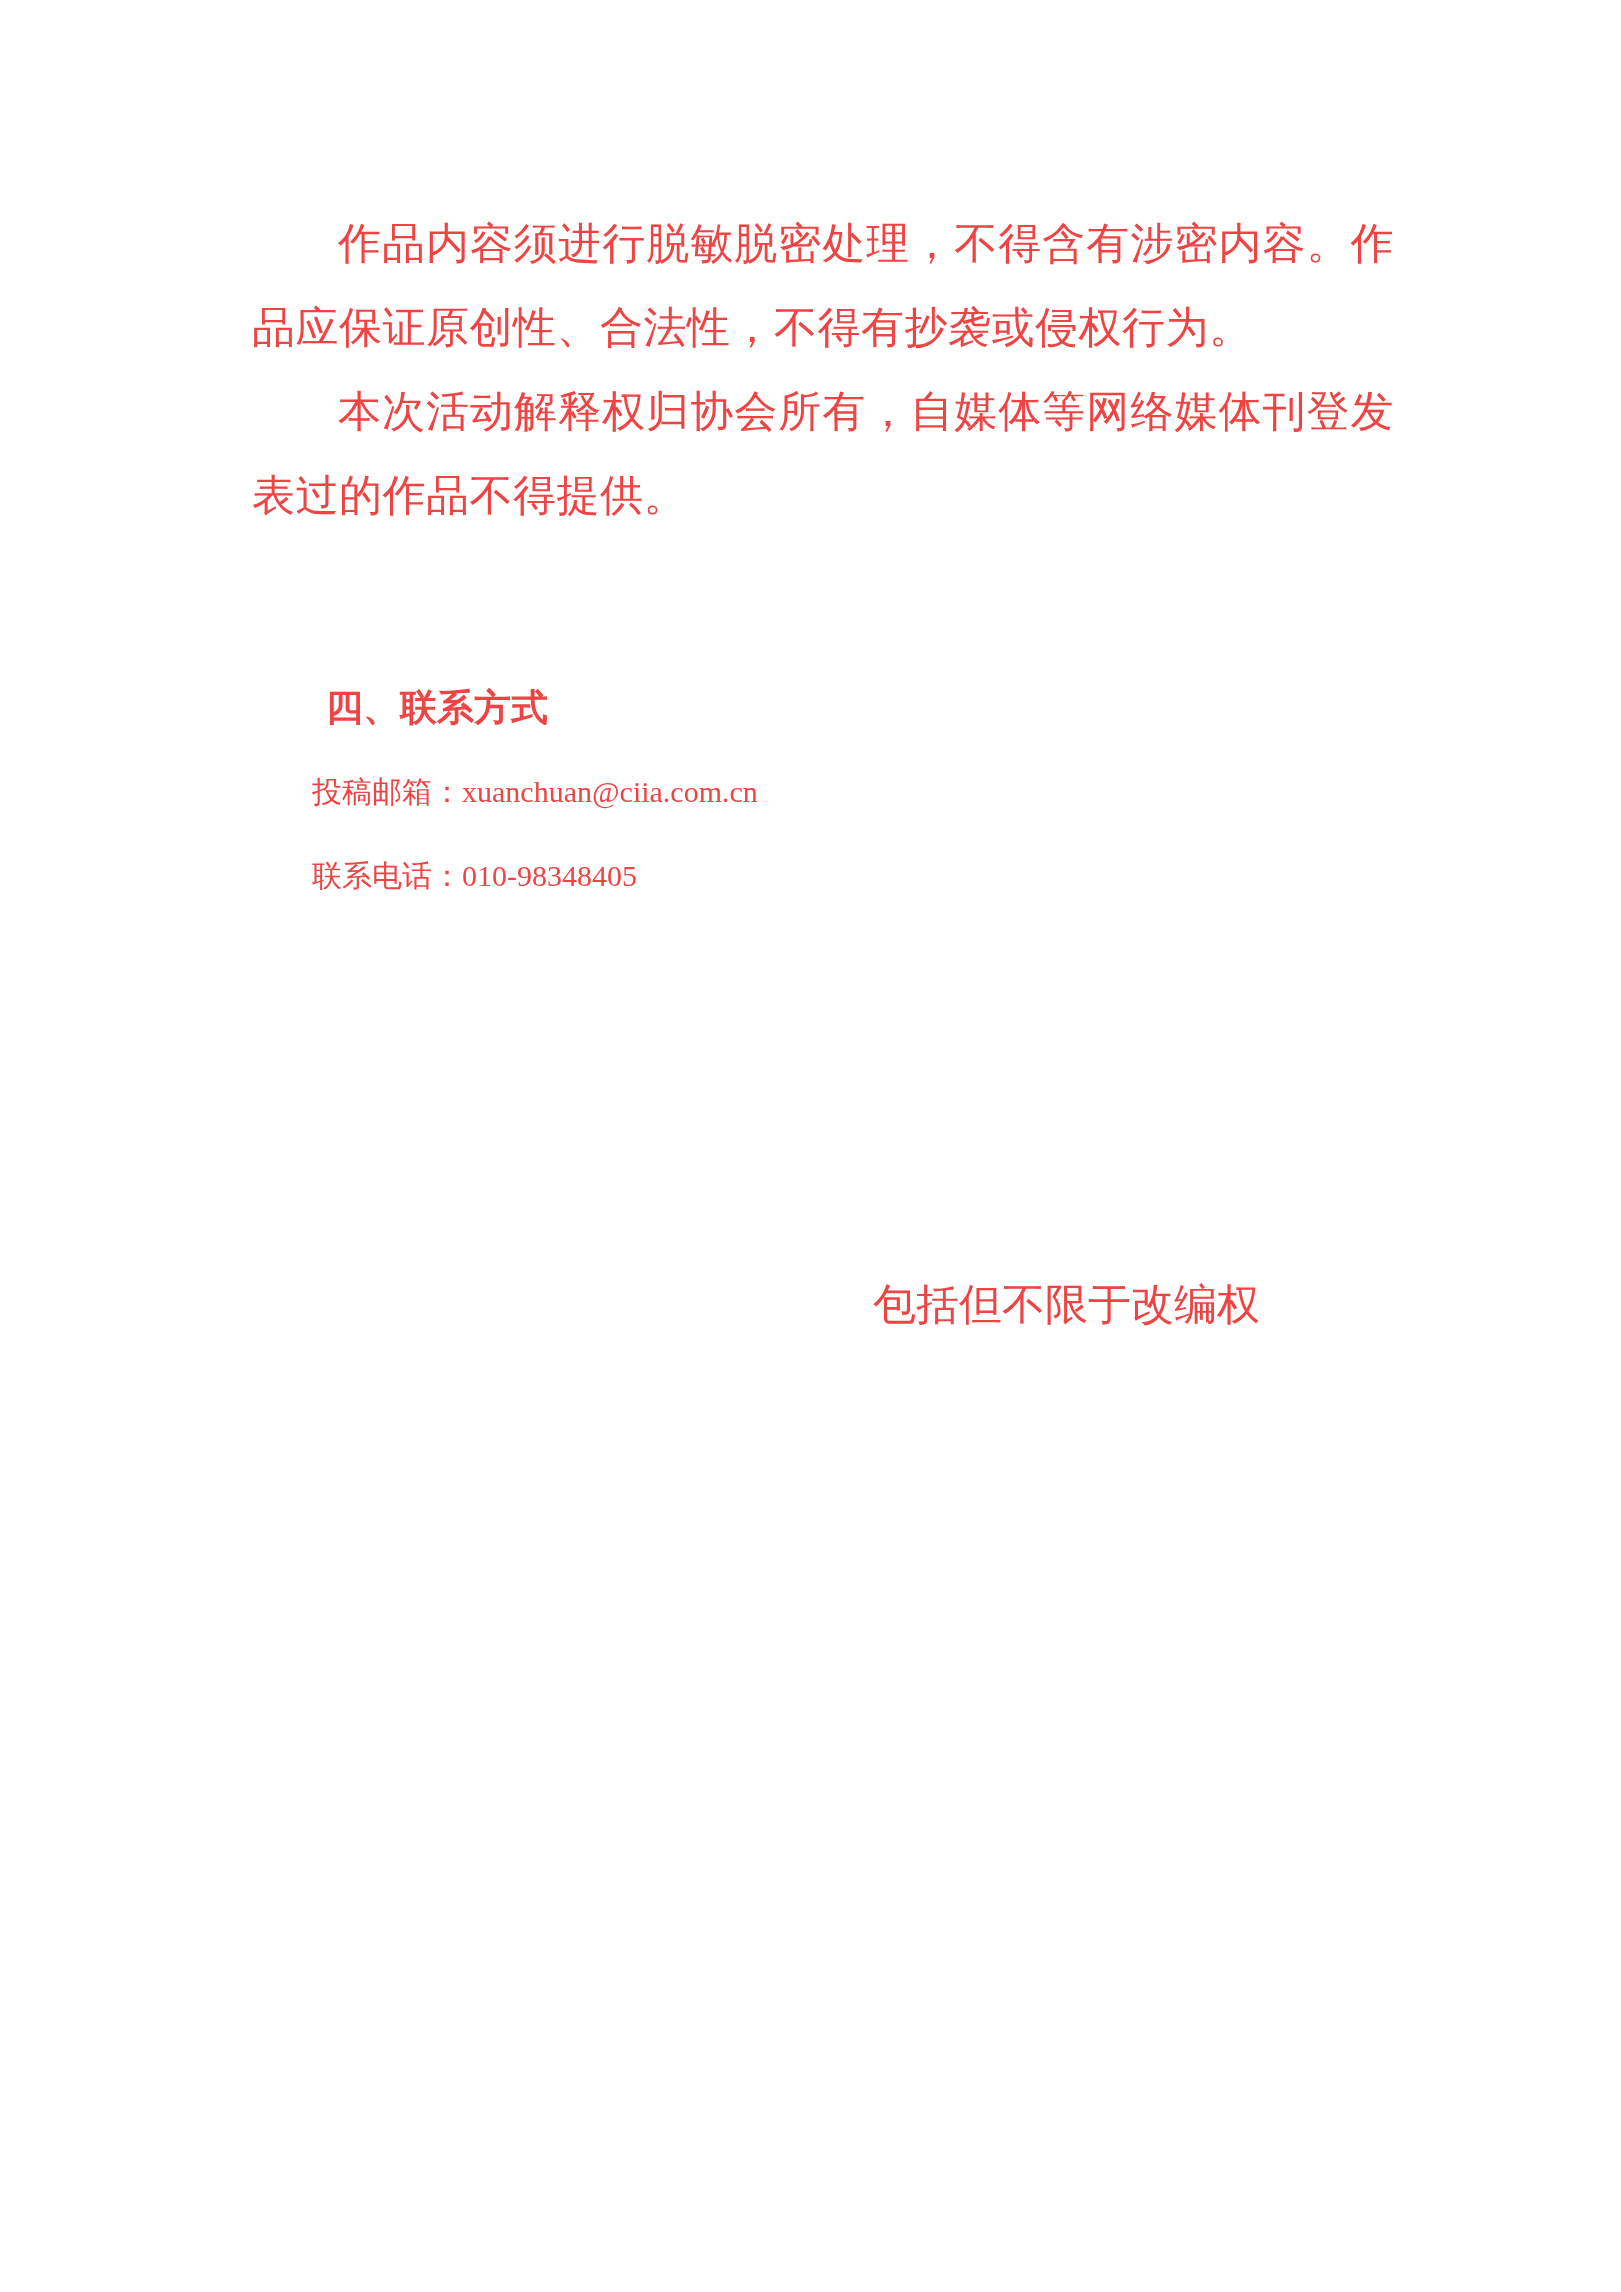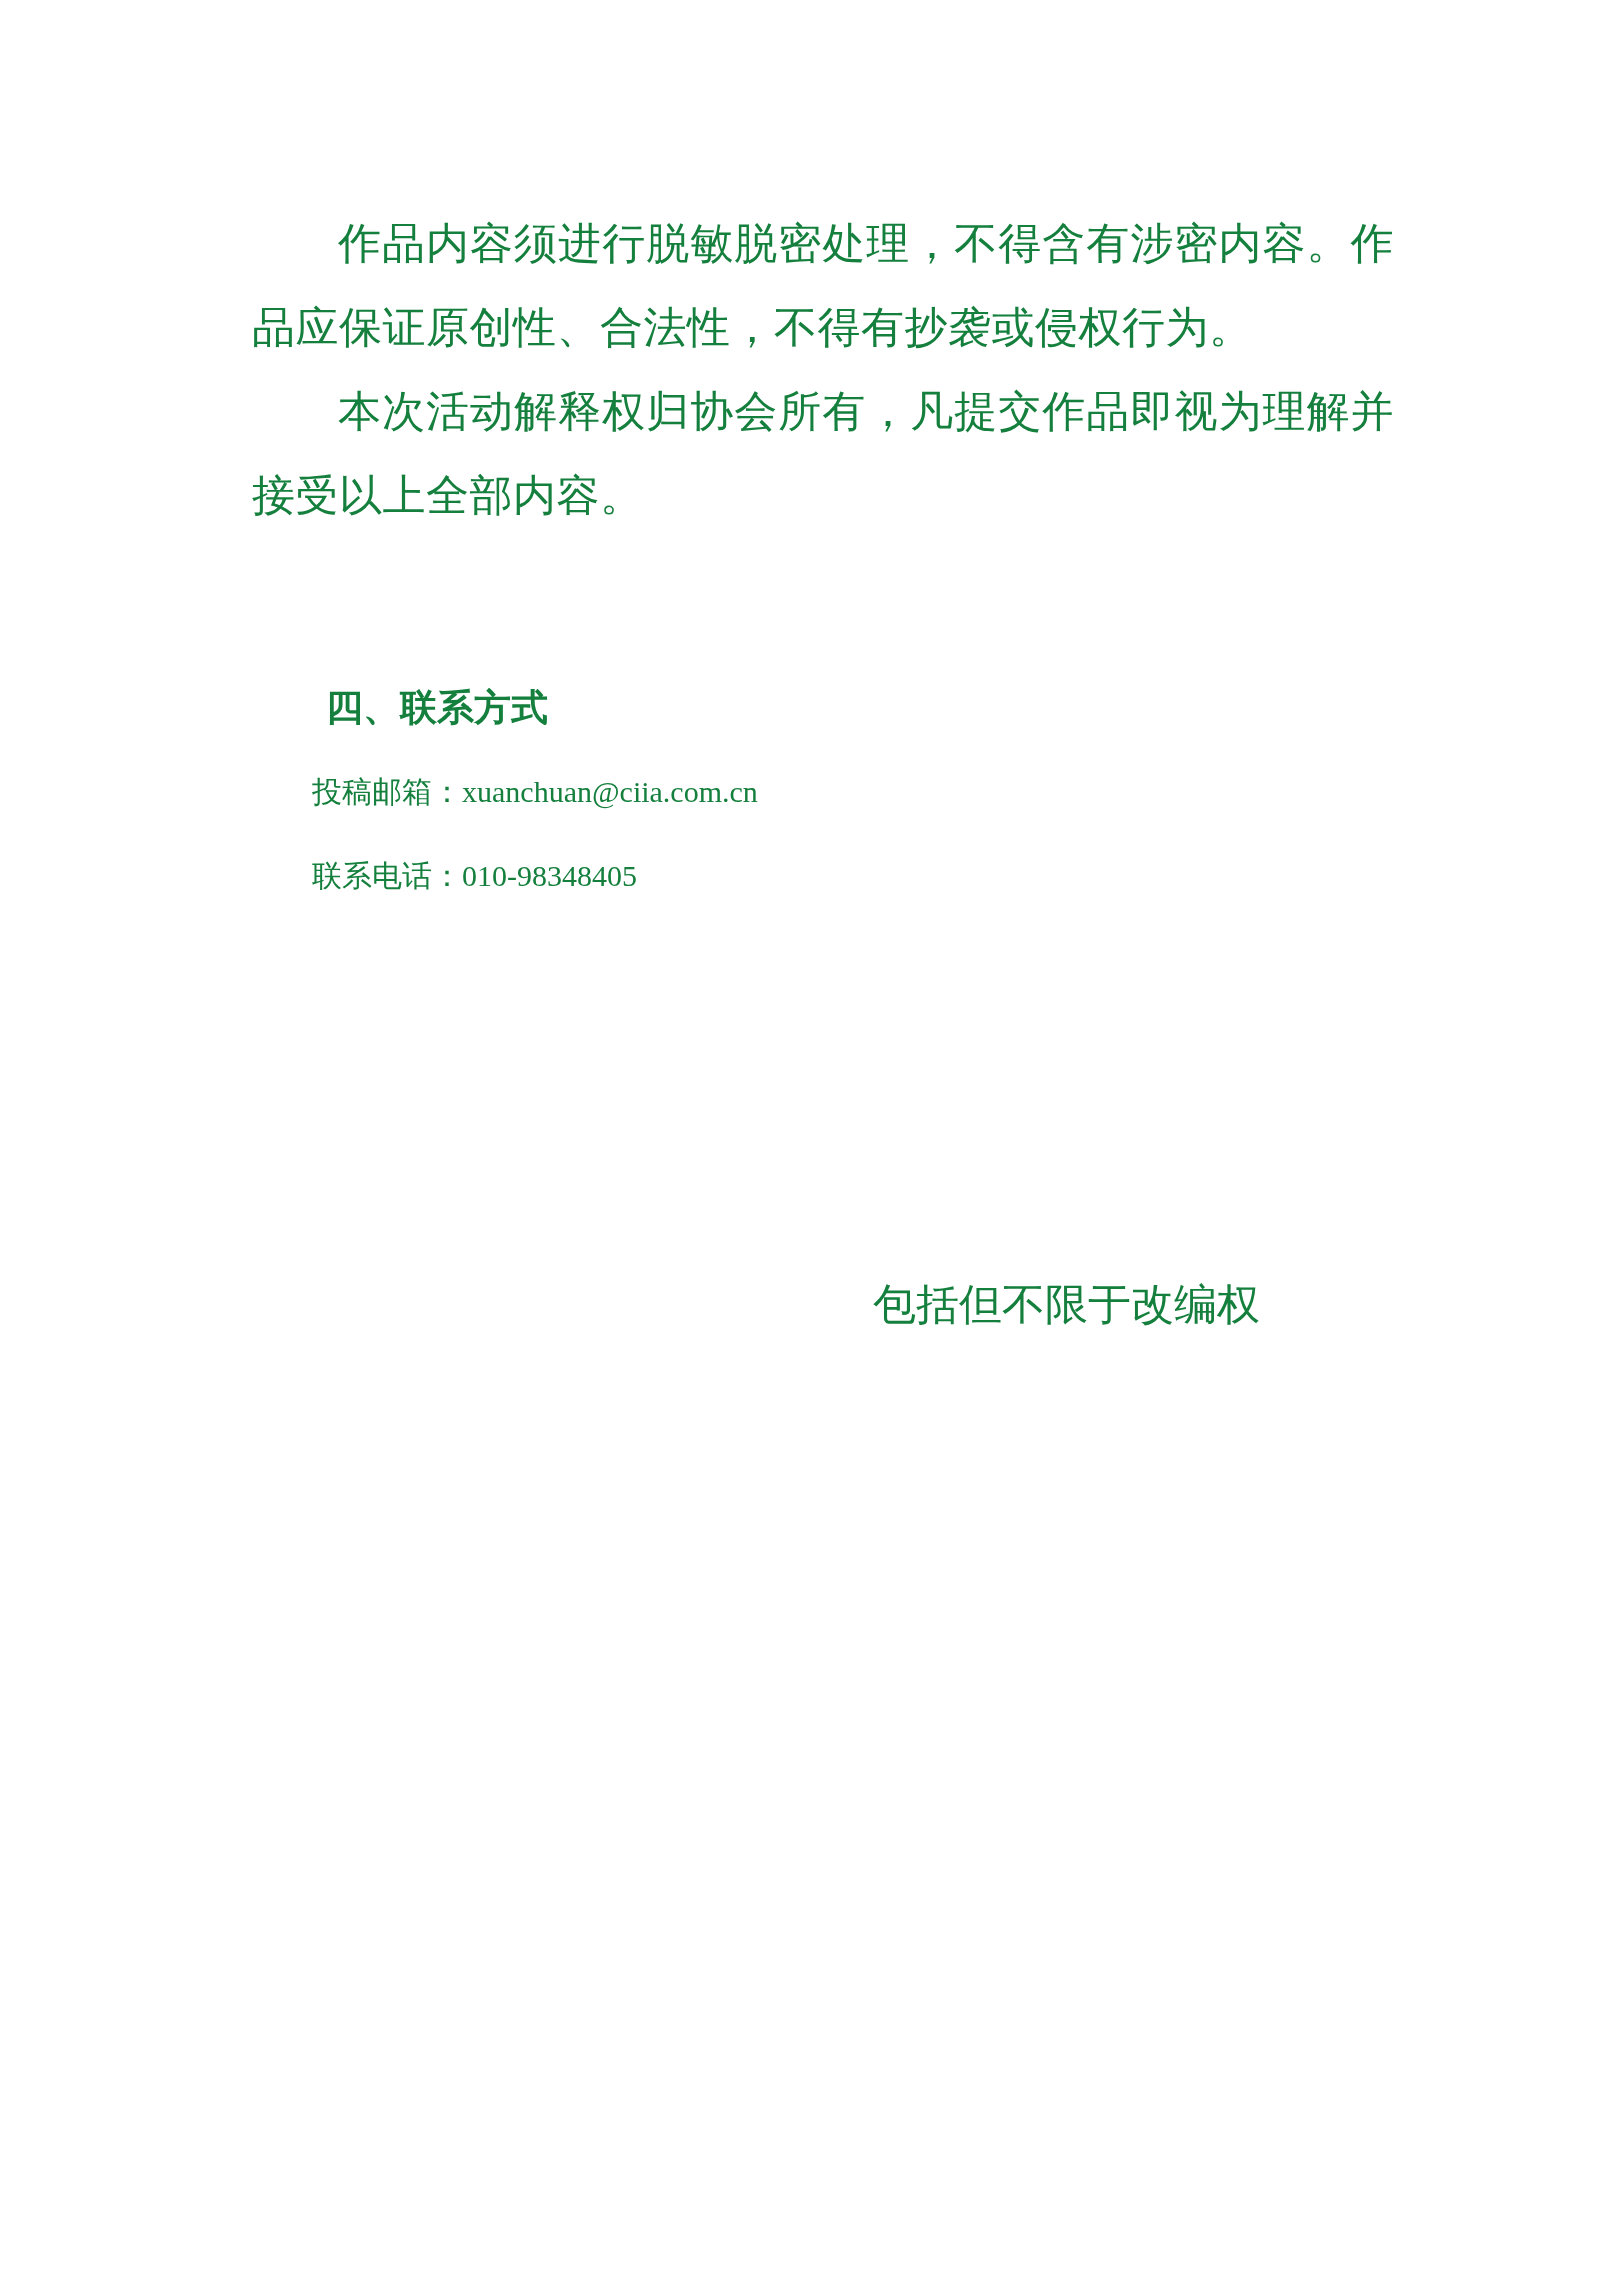--- a/index.html
+++ b/index.html
@@ -5,21 +5,21 @@
   html, body {
     margin: 0;
     padding: 0;
     background: #ffffff;
   }
   .page {
     position: relative;
     width: 1621px;
     height: 2293px;
     background: #ffffff;
-    color: #15803d;
+    color: #ef4444;
     box-sizing: border-box;
     padding: 202px 227px 0 252px;
     font-family: "Liberation Serif", "DejaVu Serif", serif;
     overflow: hidden;
     border-radius: 31px;
   }
   .body-text p {
     margin: 0;
     font-size: 43px;
     line-height: 84px;
@@ -58,21 +58,21 @@
     white-space: pre-wrap;
   }
 </style>
 </head>
 <body>
 
 <div class="page">
 
   <div class="body-text">
     <p>作品内容须进行脱敏脱密处理，不得含有涉密内容。作品应保证原创性、合法性，不得有抄袭或侵权行为。</p>
-    <p>本次活动解释权归协会所有，凡提交作品即视为理解并接受以上全部内容。</p>
+    <p>本次活动解释权归协会所有，自媒体等网络媒体刊登发表过的作品不得提供。</p>
   </div>
 
   <h2 class="section-heading">四、联系方式</h2>
 
   <p class="contact-line"><span>投稿邮箱：</span><span>xuanchuan@ciia.com.cn</span></p>
 
   <p class="contact-line"><span>联系电话：</span><span>010-98348405</span></p>
 
 
 

